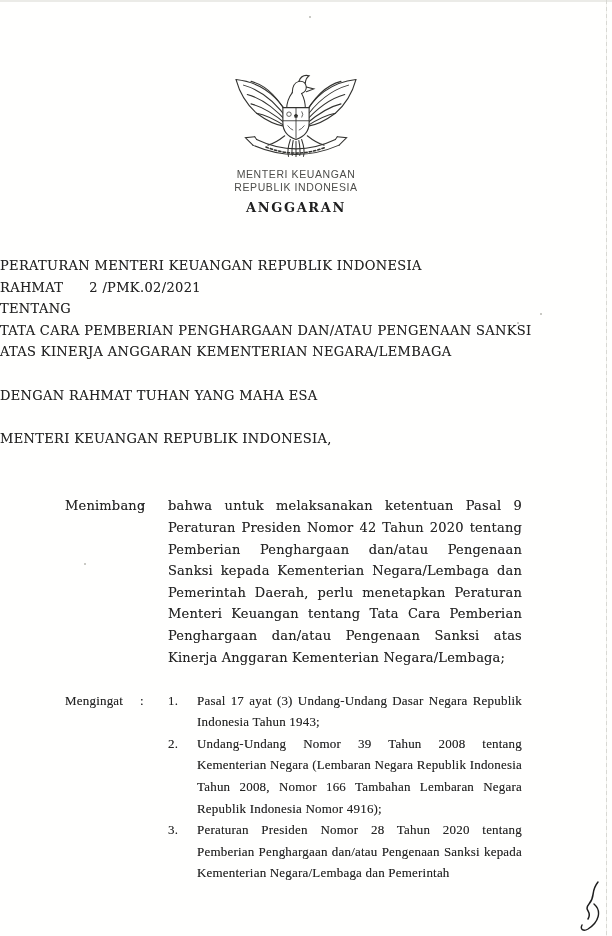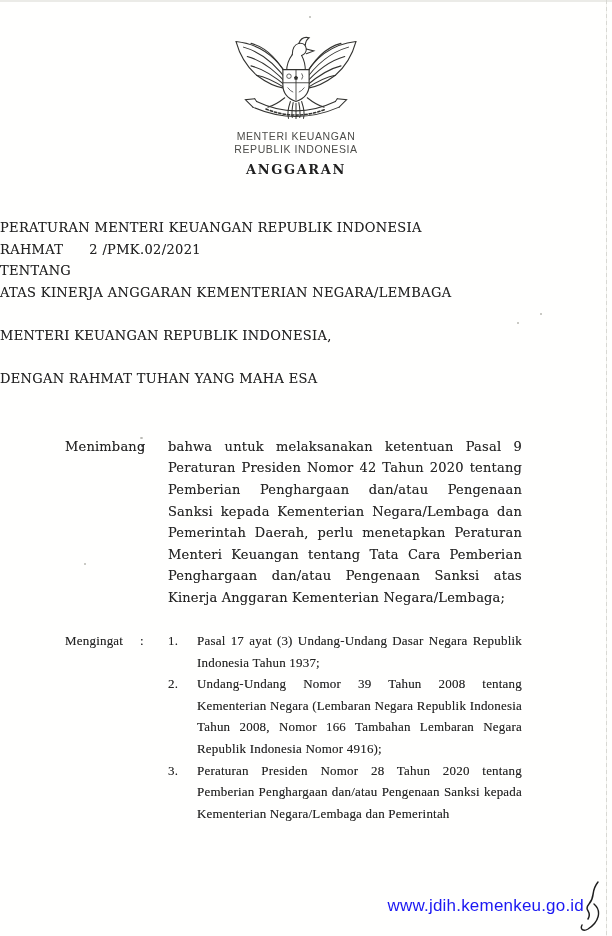--- a/index.html
+++ b/index.html
@@ -32,21 +32,21 @@
     position: absolute;
     background: #b8b8b2;
     border-radius: 50%;
   }
   .content {
     position: relative;
     width: 592px;
   }
   
   .header {
-    padding-top: 34px;
+    padding-top: 72px;
     text-align: center;
   }
   .emblem {
     display: inline-block;
     width: 132px;
     height: 90px;
   }
   .ministry-name {
     margin-top: 2px;
     font-family: "Liberation Sans", sans-serif;
@@ -178,57 +178,57 @@
         <div>MENTERI KEUANGAN</div>
         <div>REPUBLIK INDONESIA</div>
       </div>
       <div class="salinan">ANGGARAN</div>
     </div>
 
     <div class="title-block">
       <p>PERATURAN MENTERI KEUANGAN REPUBLIK INDONESIA</p>
       <p><span>RAHMAT</span><span class="nomor-value">2 /PMK.02/2021</span></p>
       <p>TENTANG</p>
+      <p>TATA CARA PEMBERIAN PENGHARGAAN DAN/ATAU PENGENAAN SANKSI</p>
       <p>ATAS KINERJA ANGGARAN KEMENTERIAN NEGARA/LEMBAGA</p>
     </div>
 
     <div class="preamble">
+      <p>DENGAN RAHMAT TUHAN YANG MAHA ESA</p>
       <p>MENTERI KEUANGAN REPUBLIK INDONESIA,</p>
-      <p>DENGAN RAHMAT TUHAN YANG MAHA ESA</p>
     </div>
 
     <div class="doc-body">
 
       <div class="clause">
         <div class="clause-label">Menimbang</div>
         <div class="clause-colon">:</div>
         <div class="clause-content">bahwa untuk melaksanakan ketentuan Pasal 9 Peraturan Presiden Nomor 42 Tahun 2020 tentang Pemberian Penghargaan dan/atau Pengenaan Sanksi kepada Kementerian Negara/Lembaga dan Pemerintah Daerah, perlu menetapkan Peraturan Menteri Keuangan tentang Tata Cara Pemberian Penghargaan dan/atau Pengenaan Sanksi atas Kinerja Anggaran Kementerian Negara/Lembaga;</div>
       </div>
 
       <div class="clause recalling">
         <div class="clause-label">Mengingat</div>
         <div class="clause-colon">:</div>
         <div class="clause-content">
           <div class="ol-item">
             <div class="ol-num">1.</div>
-            <div class="ol-text">Pasal 17 ayat (3) Undang-Undang Dasar Negara Republik Indonesia Tahun 1937;</div>
+            <div class="ol-text">Pasal 17 ayat (3) Undang-Undang Dasar Negara Republik Indonesia Tahun 1943;</div>
           </div>
           <div class="ol-item">
             <div class="ol-num">2.</div>
             <div class="ol-text">Undang-Undang Nomor 39 Tahun 2008 tentang Kementerian Negara (Lembaran Negara Republik Indonesia Tahun 2008, Nomor 166 Tambahan Lembaran Negara Republik Indonesia Nomor 4916);</div>
           </div>
           <div class="ol-item">
             <div class="ol-num">3.</div>
             <div class="ol-text">Peraturan Presiden Nomor 28 Tahun 2020 tentang Pemberian Penghargaan dan/atau Pengenaan Sanksi kepada Kementerian Negara/Lembaga dan Pemerintah</div>
           </div>
         </div>
       </div>
 
     </div>
   </div>
 
-  <a class="watermark" style="color: rgb(27, 24, 242);">www.jdih.kemenkeu.go.id</a>
   <svg class="paraf" viewBox="0 0 36 52">
     <path d="M26,2 C18,12 24,16 17,24 C11,31 21,31 16,39" fill="none" stroke="#1e1e1e" stroke-width="1.5" stroke-linecap="round"></path>
     <path d="M22,24 C30,31 27,42 16,49 C11,52 8,49 10,45" fill="none" stroke="#1e1e1e" stroke-width="1.4" stroke-linecap="round"></path>
   </svg>
 
 </div>
 
 </body></html>

